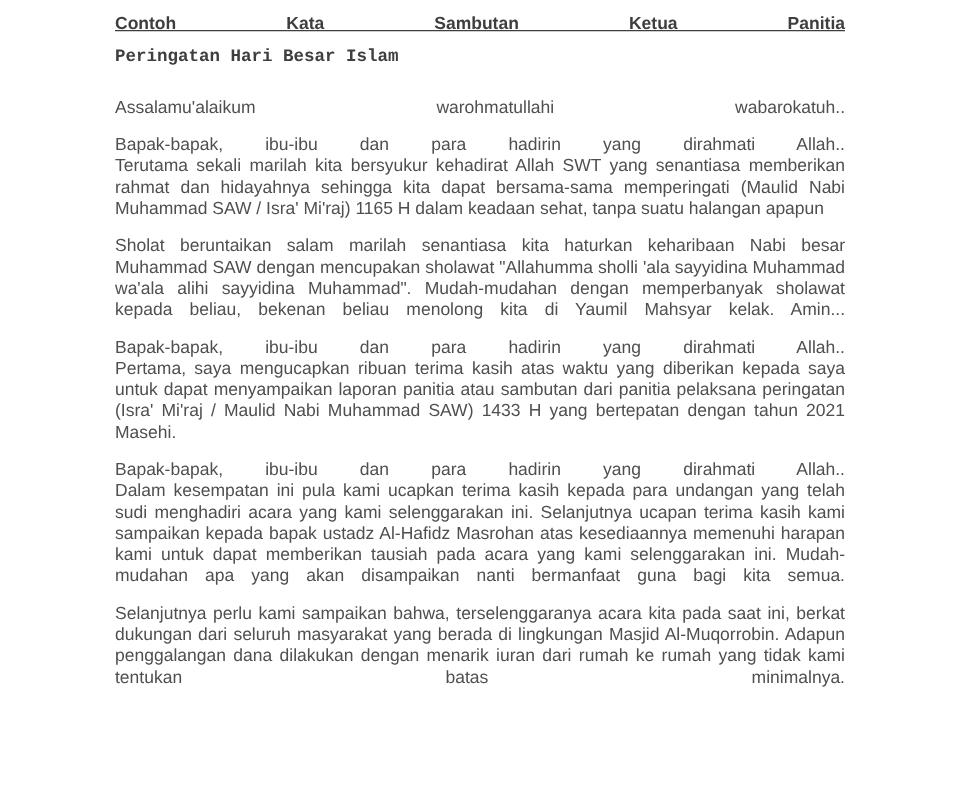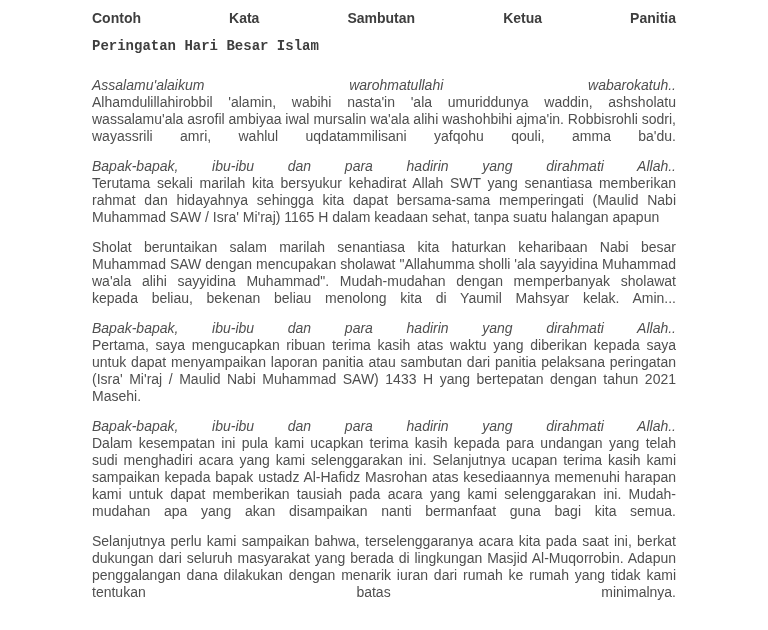--- a/index.html
+++ b/index.html
@@ -23,52 +23,52 @@
   .title-line {
     font-size: 14px;
     font-weight: bold;
     color: #3e3e3e;
     line-height: 17px;
     text-align: justify;
   }
   .title-line-1 {
     text-align-last: justify;
     margin-bottom: 11px;
+    text-decoration: underline;
   }
   .title-line-2 {
     margin-bottom: 22px;
     font-family: Liberation Mono, monospace;
   }
   p.para {
     font-size: 14px;
     color: #4f4f4f;
     line-height: 17px;
     text-align: justify;
     margin: 0 0 13px 0;
   }
   p.para.jlast {
     text-align-last: justify;
   }
   .lead {
     display: block;
-    font-style: italic;
     text-align: justify;
     text-align-last: justify;
   }
 </style>
 </head>
 <body>
 
 <div class="doc">
 
   <div class="title-line title-line-1">Contoh Kata Sambutan Ketua Panitia</div>
 
   <div class="title-line title-line-2">Peringatan Hari Besar Islam</div>
 
-  <p class="para jlast"><span class="lead">Assalamu'alaikum warohmatullahi wabarokatuh..</span><span>Alhamdulillahirobbil 'alamin, wabihi nasta'in 'ala umuriddunya waddin, ashsholatu wassalamu'ala asrofil ambiyaa iwal mursalin wa'ala alihi washohbihi ajma'in. Robbisrohli sodri, wayassrili amri, wahlul uqdatammilisani yafqohu qouli, amma ba'du.</span></p>
+  <p class="para jlast"><span class="lead">Assalamu'alaikum warohmatullahi wabarokatuh..</span></p>
 
   <p class="para"><span class="lead">Bapak-bapak, ibu-ibu dan para hadirin yang dirahmati Allah..</span><span>Terutama sekali marilah kita bersyukur kehadirat Allah SWT yang senantiasa memberikan rahmat dan hidayahnya sehingga kita dapat bersama-sama memperingati (Maulid Nabi Muhammad SAW / Isra' Mi'raj) 1165 H dalam keadaan sehat, tanpa suatu halangan apapun</span></p>
 
   <p class="para jlast"><span>Sholat beruntaikan salam marilah senantiasa kita haturkan keharibaan Nabi besar Muhammad SAW dengan mencupakan sholawat "Allahumma sholli 'ala sayyidina Muhammad wa'ala alihi sayyidina Muhammad". Mudah-mudahan dengan memperbanyak sholawat kepada beliau, bekenan beliau menolong kita di Yaumil Mahsyar kelak. Amin...</span></p>
 
   <p class="para"><span class="lead">Bapak-bapak, ibu-ibu dan para hadirin yang dirahmati Allah..</span><span>Pertama, saya mengucapkan ribuan terima kasih atas waktu yang diberikan kepada saya untuk dapat menyampaikan laporan panitia atau sambutan dari panitia pelaksana peringatan (Isra' Mi'raj / Maulid Nabi Muhammad SAW) 1433 H yang bertepatan dengan tahun 2021 Masehi.</span></p>
 
   <p class="para jlast"><span class="lead">Bapak-bapak, ibu-ibu dan para hadirin yang dirahmati Allah..</span><span>Dalam kesempatan ini pula kami ucapkan terima kasih kepada para undangan yang telah sudi menghadiri acara yang kami selenggarakan ini. Selanjutnya ucapan terima kasih kami sampaikan kepada bapak ustadz Al-Hafidz Masrohan atas kesediaannya memenuhi harapan kami untuk dapat memberikan tausiah pada acara yang kami selenggarakan ini. Mudah-mudahan apa yang akan disampaikan nanti bermanfaat guna bagi kita semua.</span></p>
 
   <p class="para jlast"><span>Selanjutnya perlu kami sampaikan bahwa, terselenggaranya acara kita pada saat ini, berkat dukungan dari seluruh masyarakat yang berada di lingkungan Masjid Al-Muqorrobin. Adapun penggalangan dana dilakukan dengan menarik iuran dari rumah ke rumah yang tidak kami tentukan batas minimalnya.</span></p>

